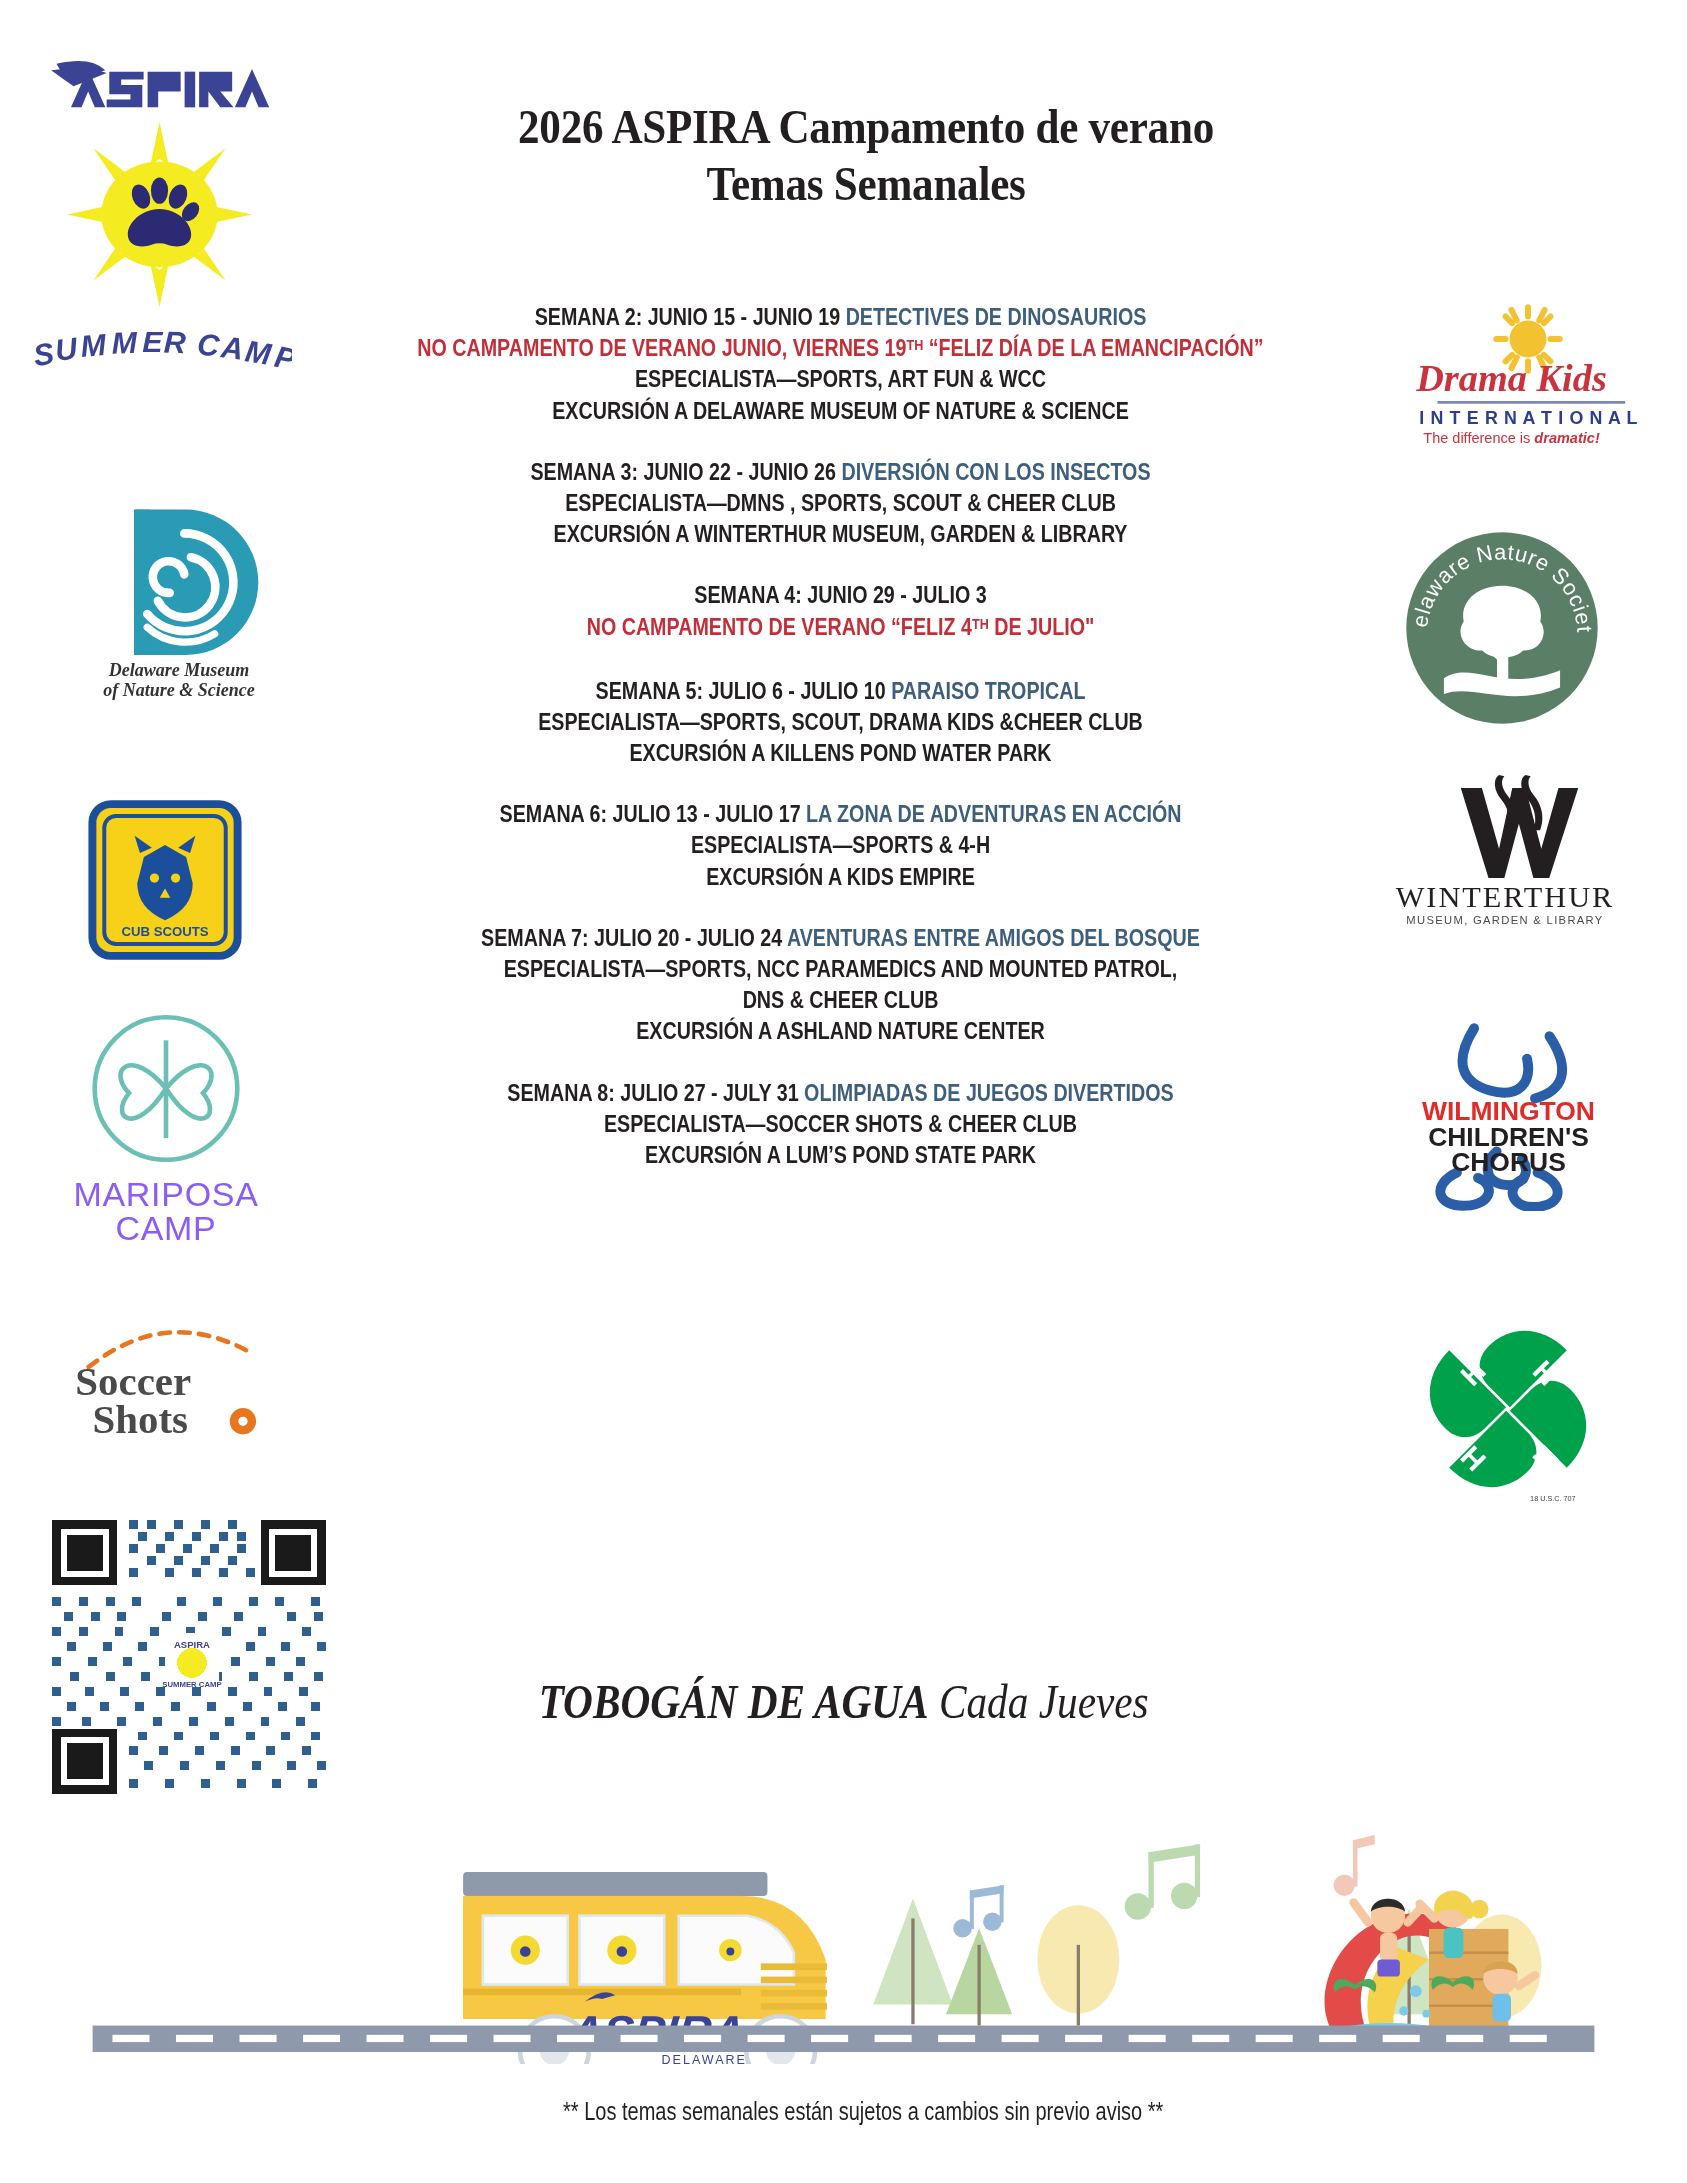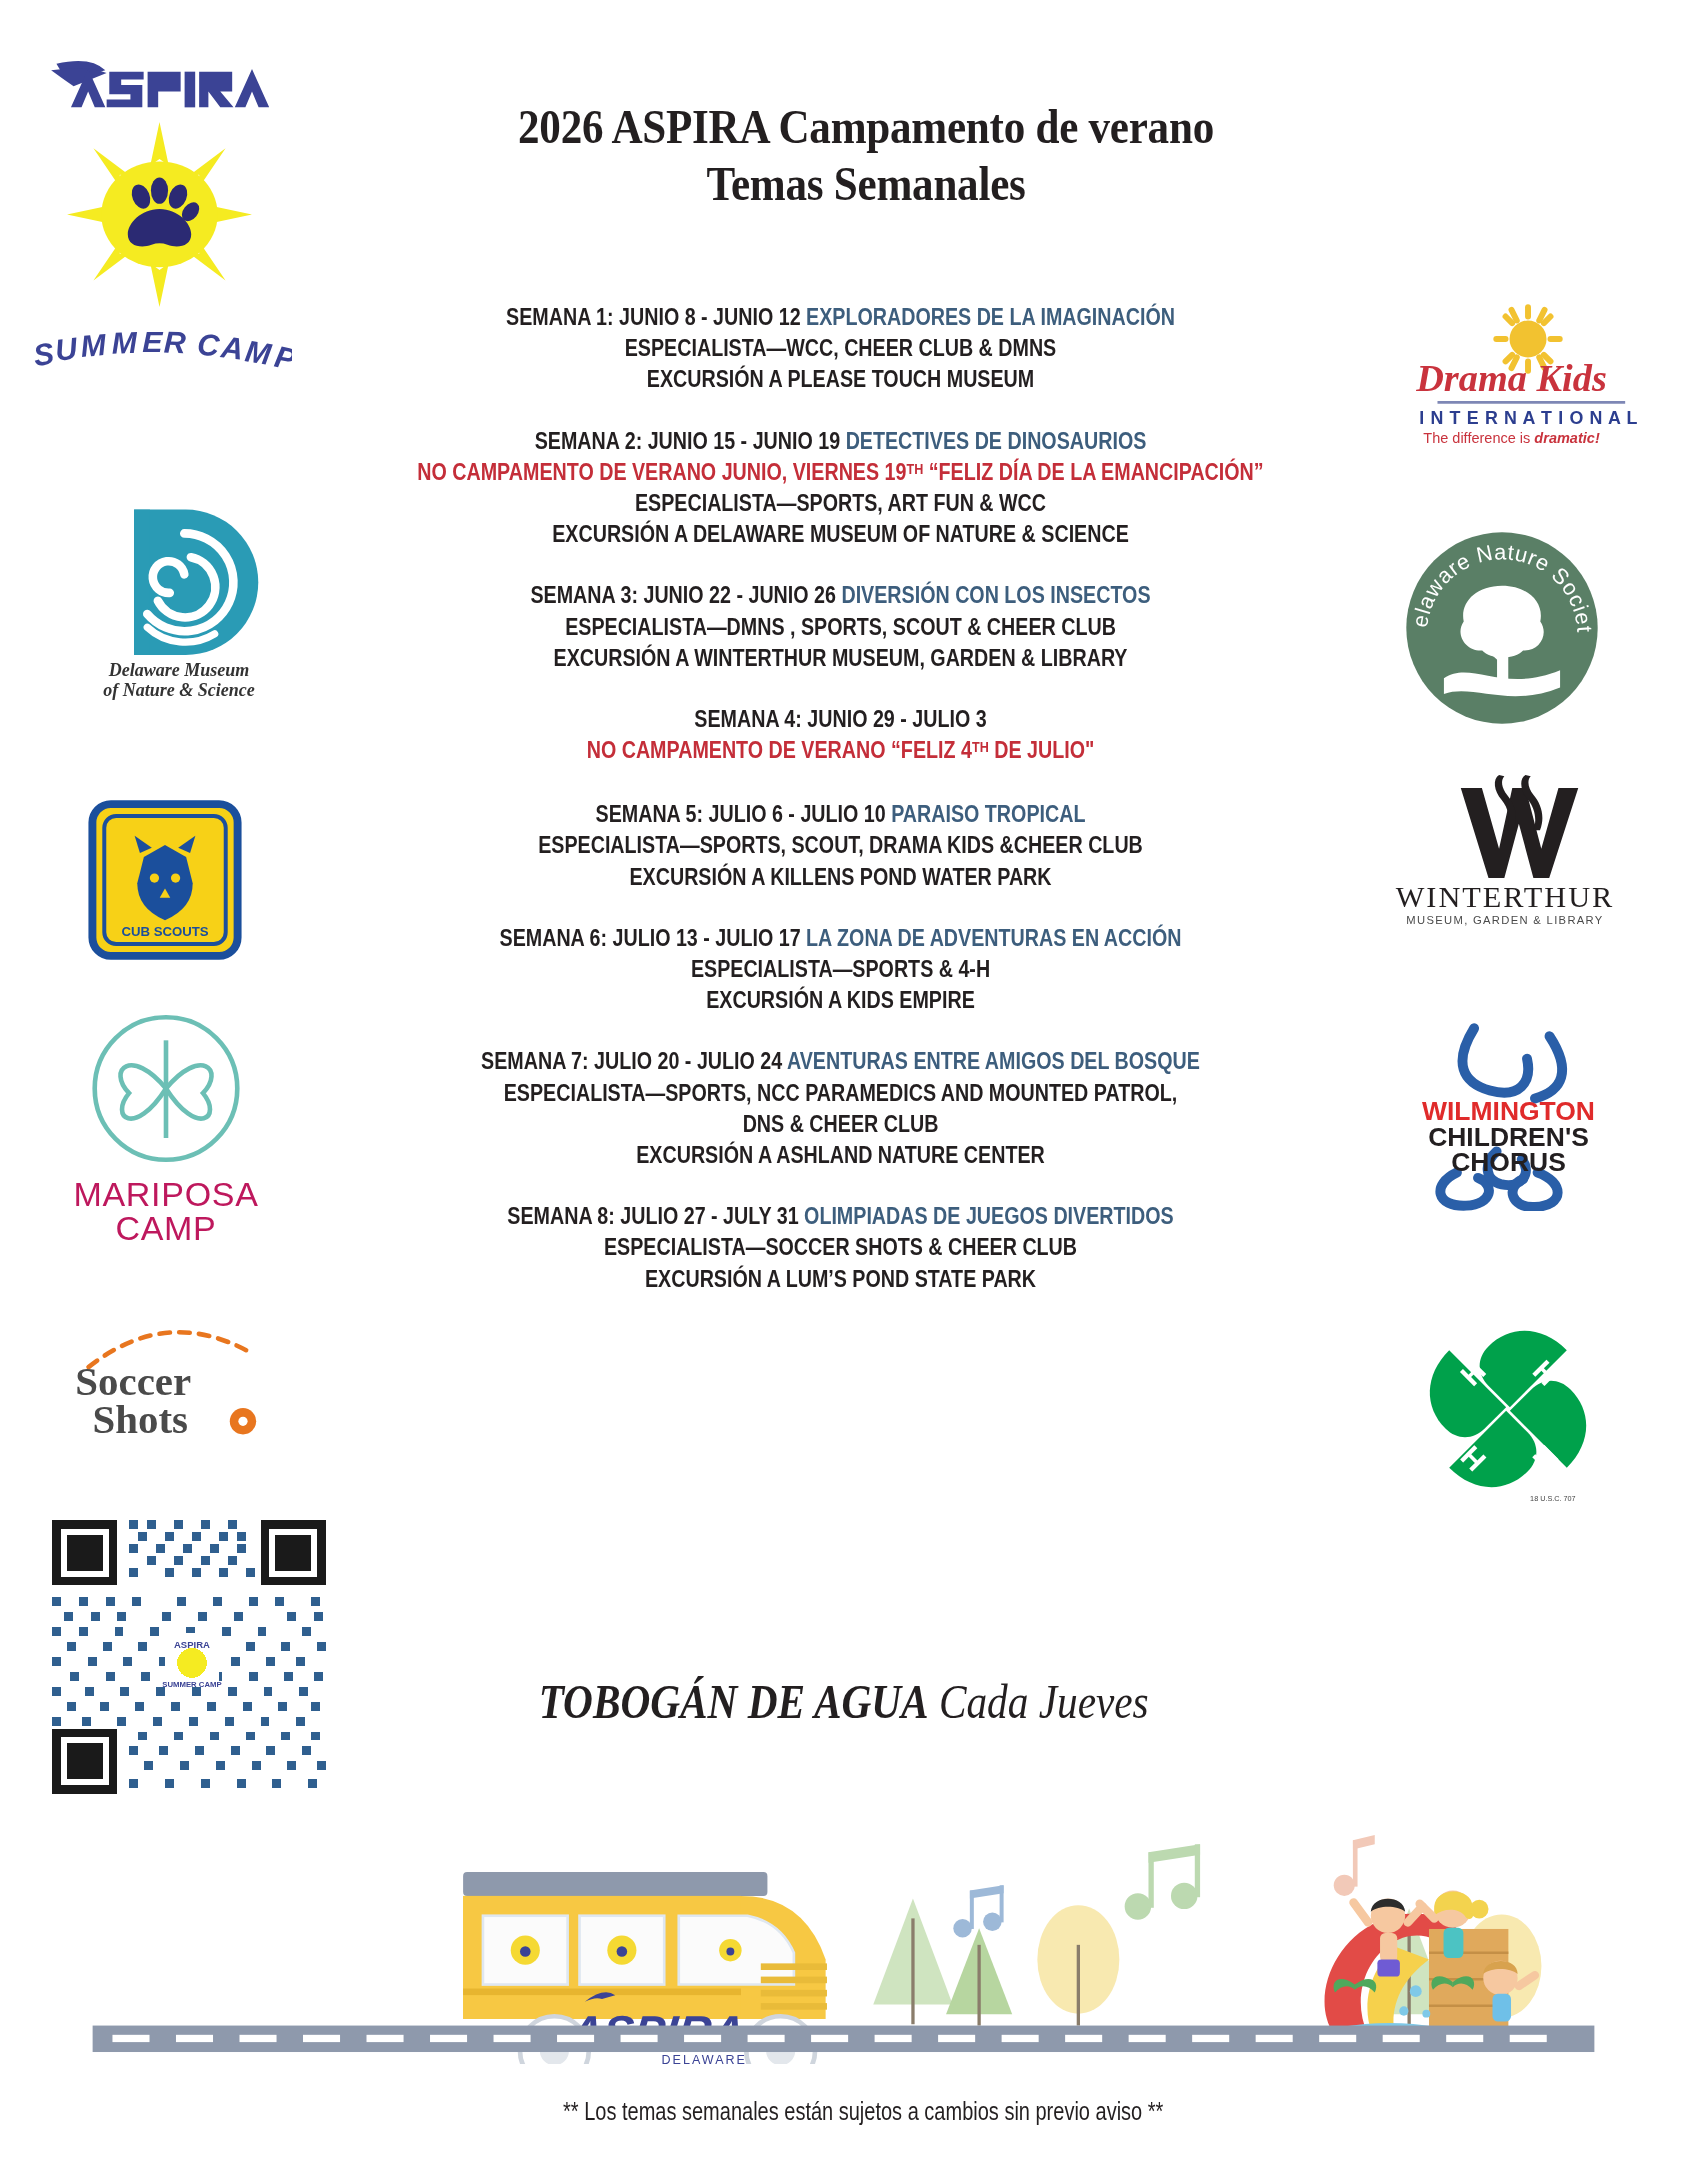--- a/index.html
+++ b/index.html
@@ -92,21 +92,21 @@
     margin-top:2.6px;
   }
 
   
   #logo-cubscouts{ left:66px; top:784px; width:198px; height:192px; }
 
   
   #logo-mariposa{ left:60px; top:1006px; width:212px; height:251px; }
   #logo-mariposa .cap{
     font-family:"Liberation Sans", sans-serif;
-    font-size:34px; color:#be185d; line-height:1.0; letter-spacing:0.7px;
+    font-size:34px; color:#8b5cf6; line-height:1.0; letter-spacing:0.7px;
     font-weight:300;
   }
 
   
   #logo-soccershots{ left:66px; top:1317px; width:218px; height:146px;font-weight:bold; }
 
   
   #qr-code{ left:40px; top:1508px; width:298px; height:298px; }
 
   
@@ -130,25 +130,20 @@
 </head>
 <body>
 
 <div id="title-block">
   <div class="tline">2026 ASPIRA Campamento de verano</div>
   <div class="tline">Temas Semanales</div>
 </div>
 
 <div id="weeks">
 
-  <div class="week">
-    <div class="wline"><span>SEMANA 1: JUNIO 8 - JUNIO 12 </span><span class="theme">EXPLORADORES DE LA IMAGINACIÓN</span></div>
-    <div class="wline">ESPECIALISTA—WCC, CHEER CLUB &amp; DMNS</div>
-    <div class="wline">EXCURSIÓN A PLEASE TOUCH MUSEUM</div>
-  </div>
 
   <div class="week">
     <div class="wline"><span>SEMANA 2: JUNIO 15 - JUNIO 19 </span><span class="theme">DETECTIVES DE DINOSAURIOS</span></div>
     <div class="wline red"><span>NO CAMPAMENTO DE VERANO JUNIO, VIERNES 19</span><span class="sup">TH</span><span> “FELIZ DÍA DE LA EMANCIPACIÓN”</span></div>
     <div class="wline">ESPECIALISTA—SPORTS, ART FUN &amp; WCC</div>
     <div class="wline">EXCURSIÓN A DELAWARE MUSEUM OF NATURE &amp; SCIENCE</div>
   </div>
 
   <div class="week">
     <div class="wline"><span>SEMANA 3: JUNIO 22 - JUNIO 26 </span><span class="theme">DIVERSIÓN CON LOS INSECTOS</span></div>

